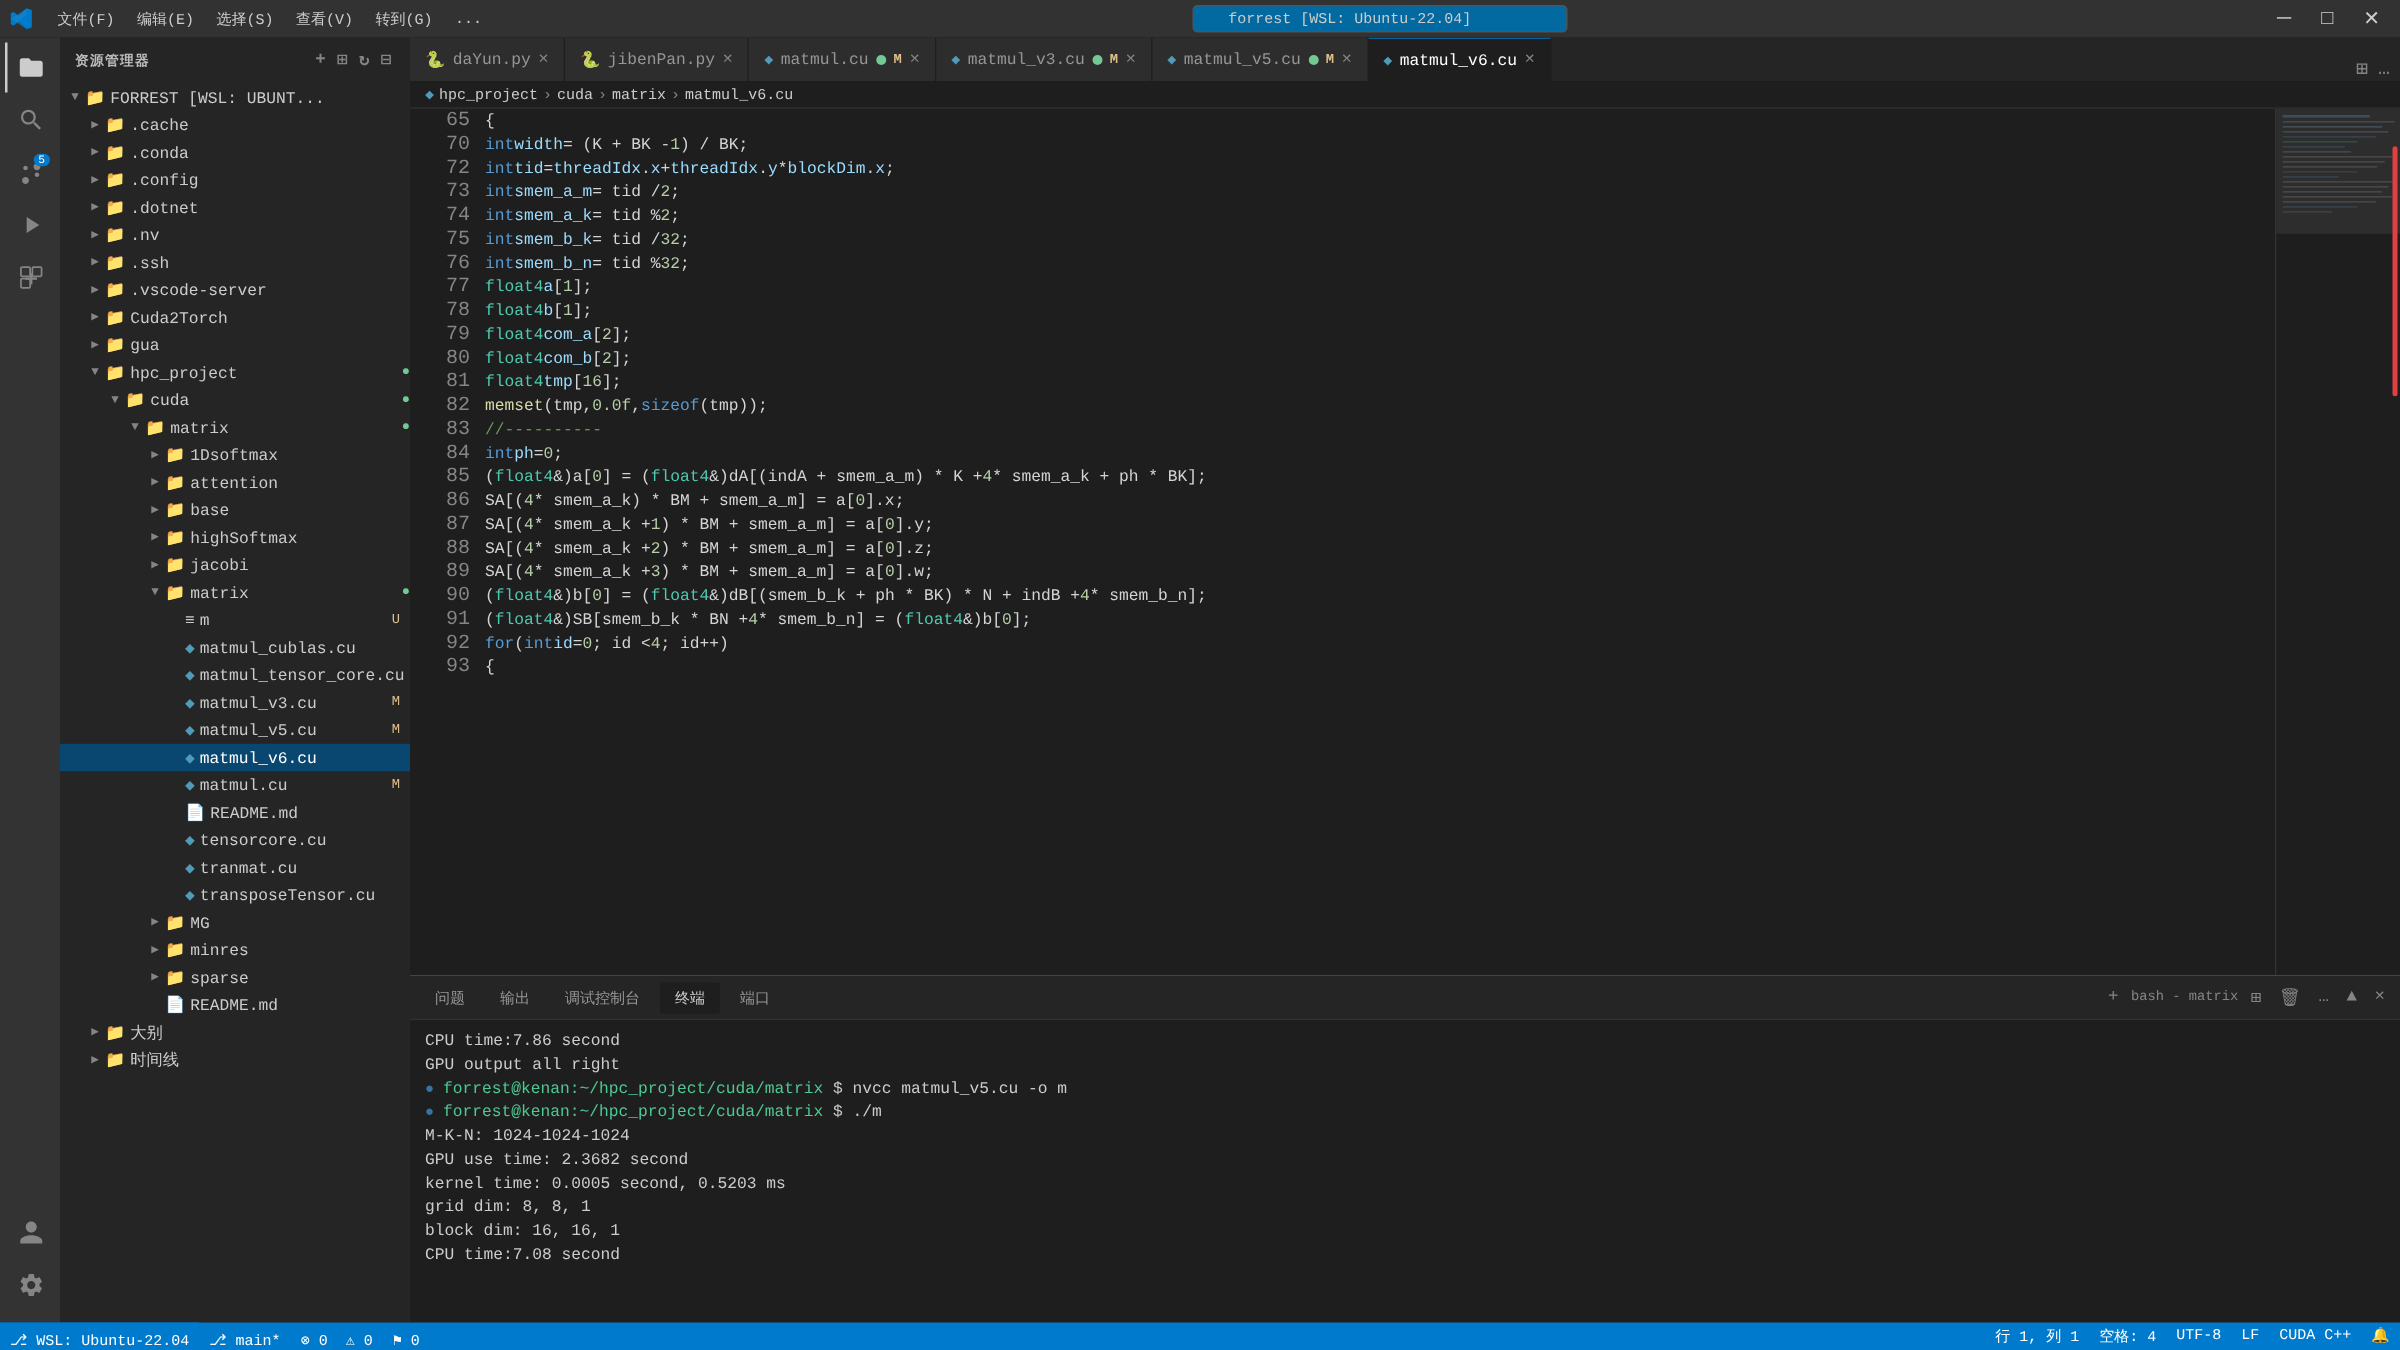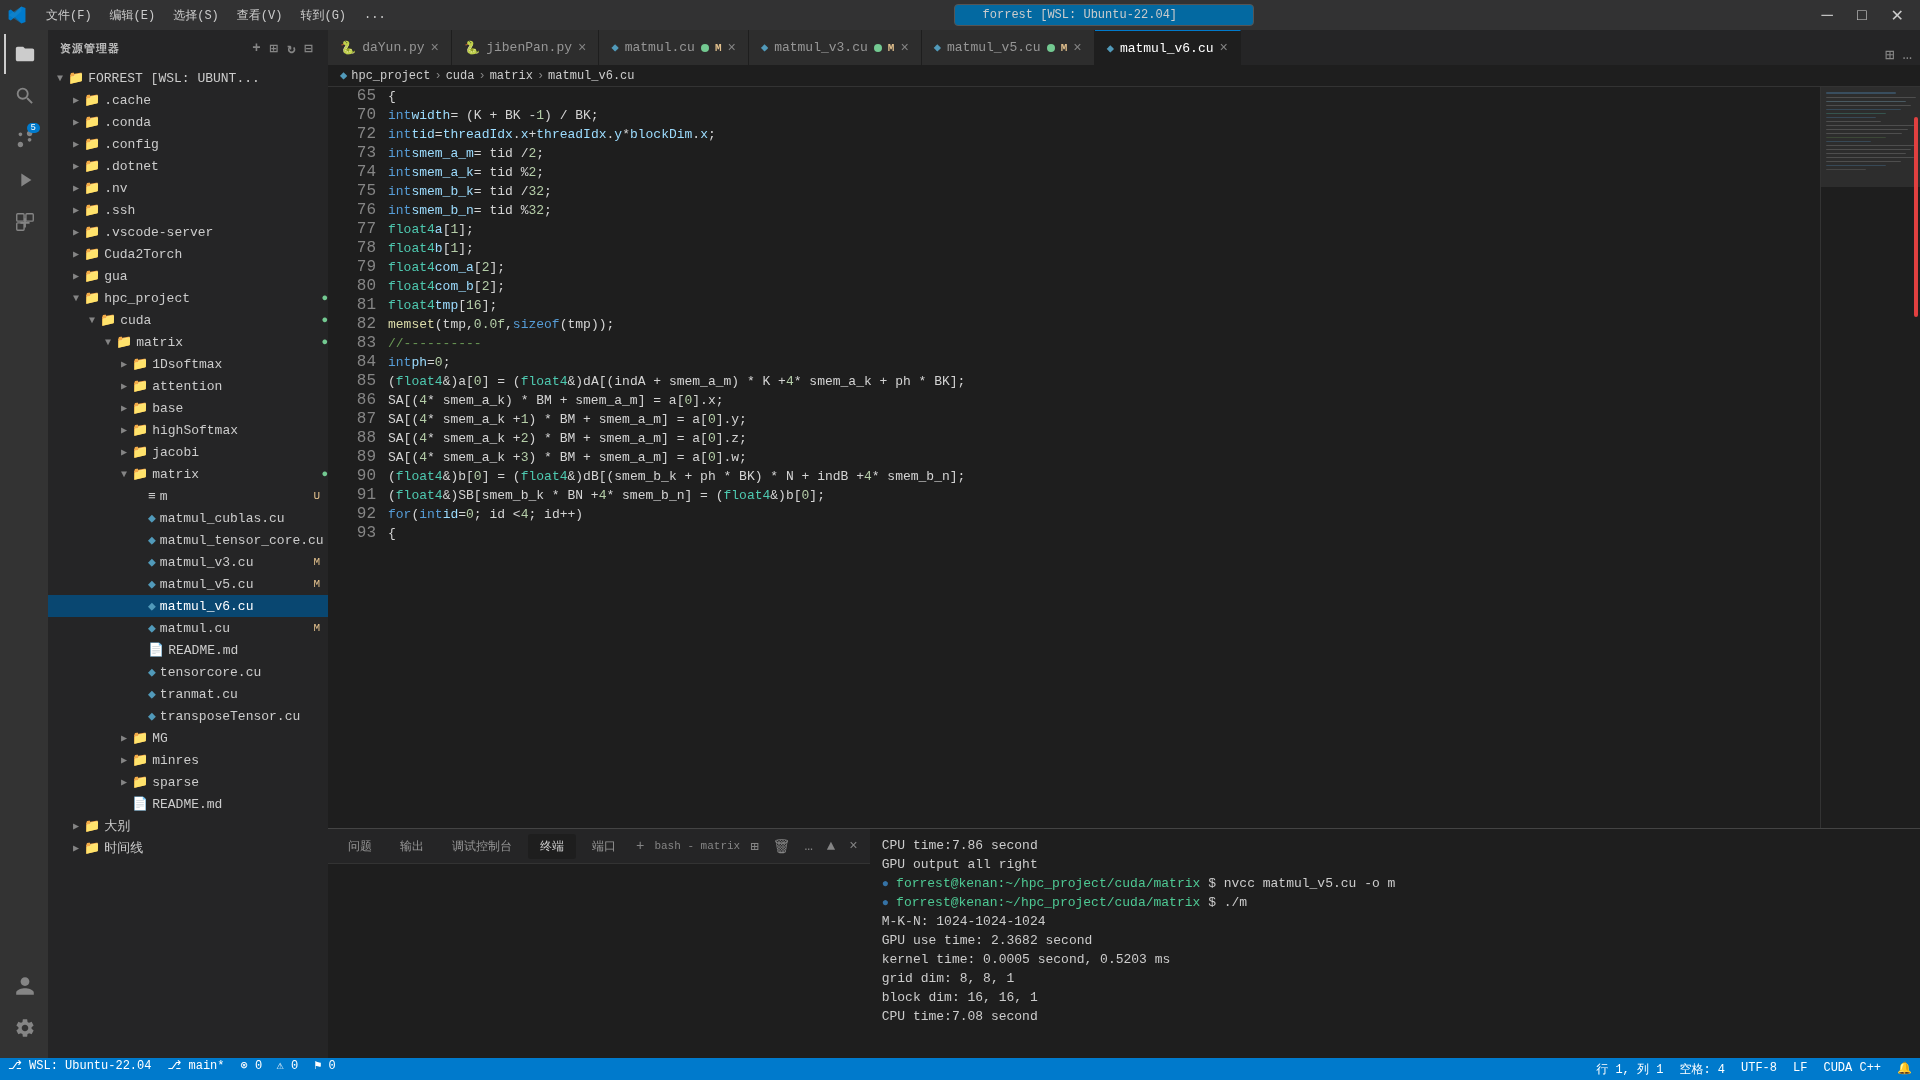--- a/index.html
+++ b/index.html
@@ -78,37 +78,37 @@
     .cm { color: #6a9955; }
     .var { color: #9cdcfe; }
     .op { color: #d4d4d4; }
     .punc { color: #d4d4d4; }
 
     
     #minimap { width: 100px; background: #1e1e1e; flex-shrink: 0; overflow: hidden; position: relative; }
     #minimap-viewport { position: absolute; top: 0; left: 0; right: 0; height: 80px; background: rgba(255,255,255,0.05); }
 
     
-    #terminal-area { height: 230px; background: #1e1e1e; border-top: 1px solid #444; display: flex; flex-direction: row; flex-shrink: 0; }
+    #terminal-area { height: 278px; background: #1e1e1e; border-top: 1px solid #444; display: flex; flex-direction: column; flex-shrink: 0; }
     #terminal-tabs { height: 35px; background: #252526; display: flex; align-items: center; padding: 0 8px; gap: 4px; border-bottom: 1px solid #333; }
     .term-tab { padding: 4px 12px; font-size: 12px; color: #969696; cursor: pointer; border-radius: 3px; }
     .term-tab.active { color: #cccccc; background: #1e1e1e; }
     #terminal-right { margin-left: auto; display: flex; align-items: center; gap: 6px; color: #858585; font-size: 12px; }
     .term-icon-btn { cursor: pointer; padding: 2px 4px; border-radius: 3px; color: #858585; font-size: 14px; }
     #terminal-content { flex: 1; overflow-y: auto; padding: 8px 12px; font-size: 13px; line-height: 18px; color: #cccccc; }
     #terminal-content::-webkit-scrollbar { width: 6px; }
     #terminal-content::-webkit-scrollbar-thumb { background: #555; }
     .term-line { margin-bottom: 1px; }
     .term-prompt { color: #4ec994; }
     .term-cmd { color: #cccccc; }
     .term-output { color: #cccccc; }
 
     
     #status-bar { height: 22px; background: #007acc; display: flex; align-items: center; font-size: 12px; color: #ffffff; flex-shrink: 0; }
-    .status-item { padding: 0 8px; display: flex; align-items: flex-start; gap: 4px; cursor: pointer; height: 100%; }
+    .status-item { padding: 0 8px; display: flex; align-items: flex-end; gap: 4px; cursor: pointer; height: 100%; }
     .status-right { margin-left: auto; display: flex; }
   </style>
 </head>
 <body>
 
 <div id="title-bar">
   <div id="title-bar-left">
     <svg id="vscode-icon" viewBox="0 0 100 100" xmlns="http://www.w3.org/2000/svg">
       <path d="M74.2 3.3L37.5 37 15.3 19.4 3.3 26.7v46.6l12 7.3 22.3-17.6 36.6 33.7L97 89.3V10.7z" fill="#007ACC"></path>
       <path d="M74.2 96.7L37.5 63 74.2 30V3.3L3.3 50l70.9 46.7z" fill="#1C87C9" opacity="0.5"></path>

